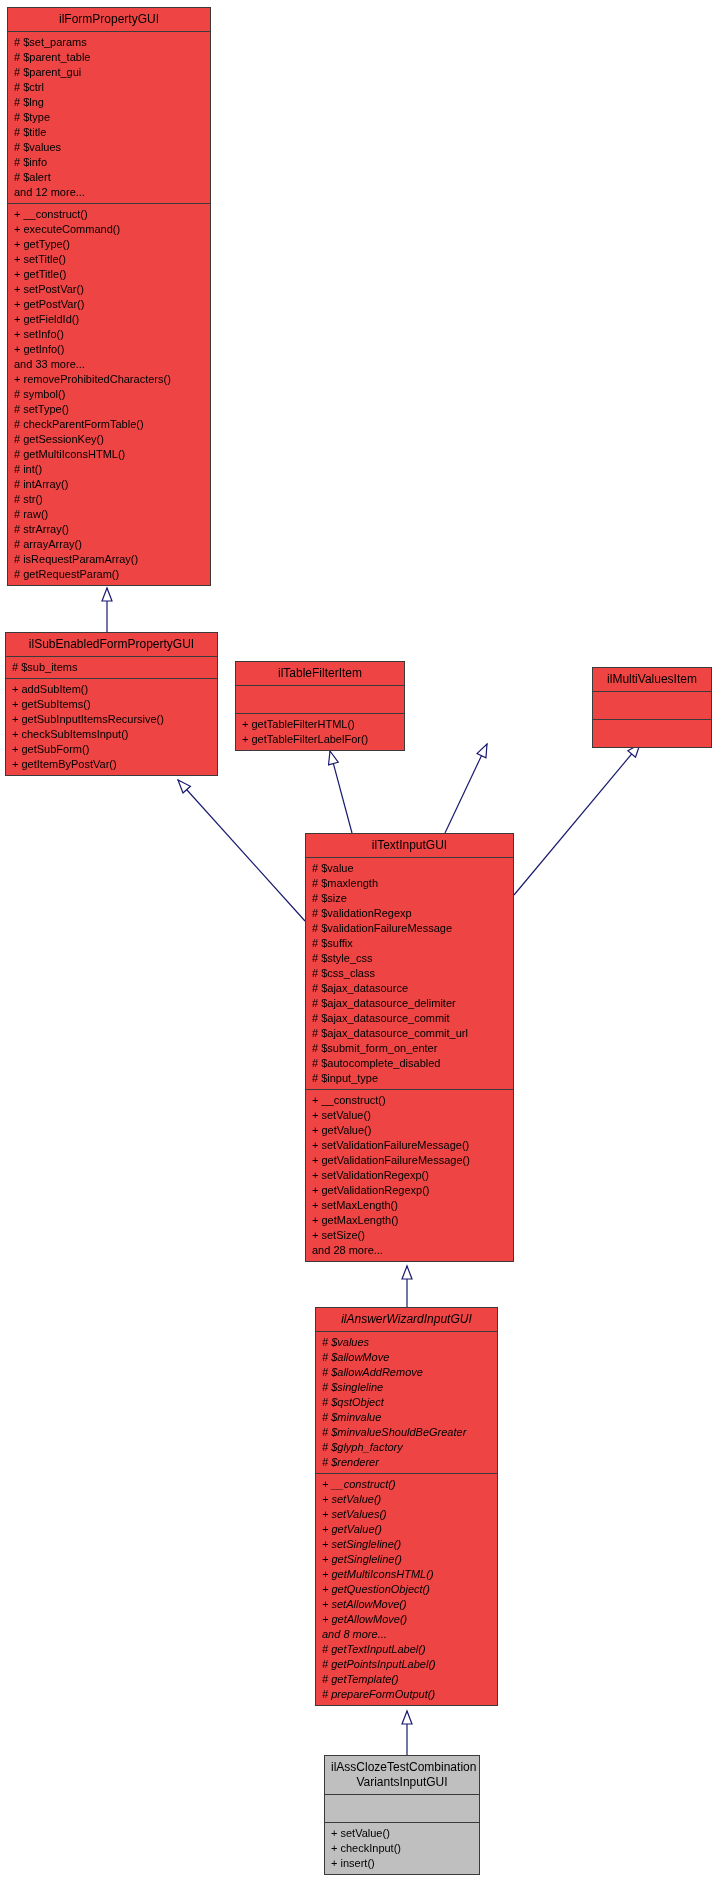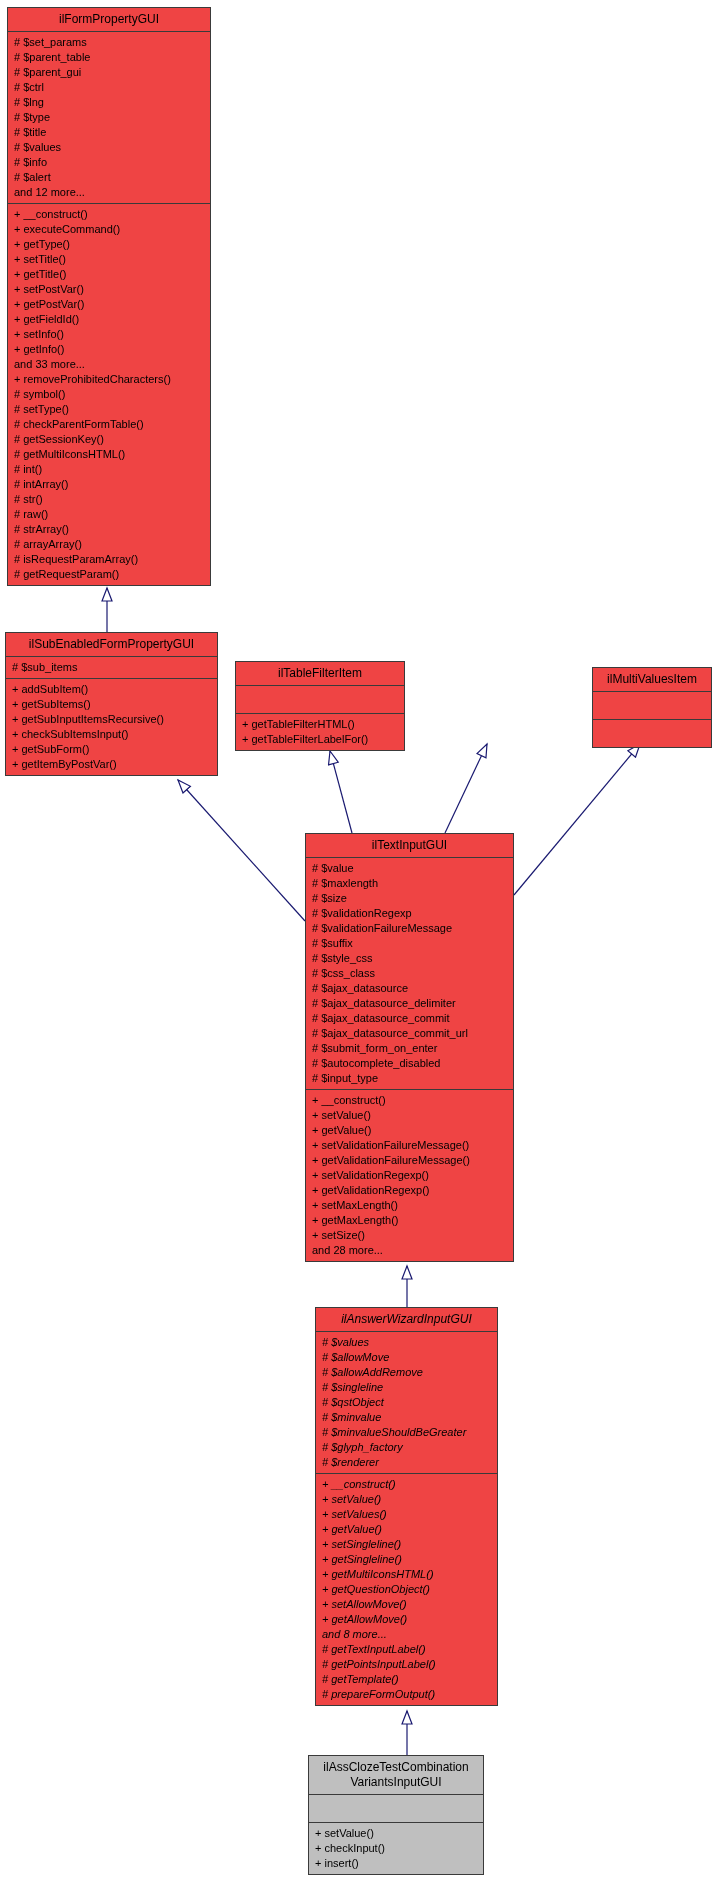--- a/index.html
+++ b/index.html
@@ -41,21 +41,21 @@
     background:#bfbfbf;
   }
   
   #box-0 { left:7px;   top:7px;    width:204px; }
   #box-1 { left:5px;   top:632px;  width:213px; }
   #box-2 { left:235px; top:661px;  width:170px; }
   #box-3 { left:430px; top:667px;  width:138px; }
   #box-4 { left:592px; top:667px;  width:120px; }
   #box-5 { left:305px; top:833px;  width:209px; }
   #box-6 { left:315px; top:1307px; width:183px;font-style:italic; }
-  #box-7 { left:308px; top:1755px; width:176px; }
+  #box-7 { left:324px; top:1755px; width:156px; }
 </style>
 </head>
 <body>
 
 <div id="diagram-canvas">
 
   <svg id="edges-svg" width="721" height="1880" viewBox="0 0 721 1880">
     <defs>
       <marker id="hollow-tri" markerUnits="userSpaceOnUse" markerWidth="16" markerHeight="13" refX="14" refY="6" orient="auto">
         <path d="M1,1 L14,6 L1,11 Z" fill="#ffffff" stroke="#191970" stroke-width="1.2"></path>

